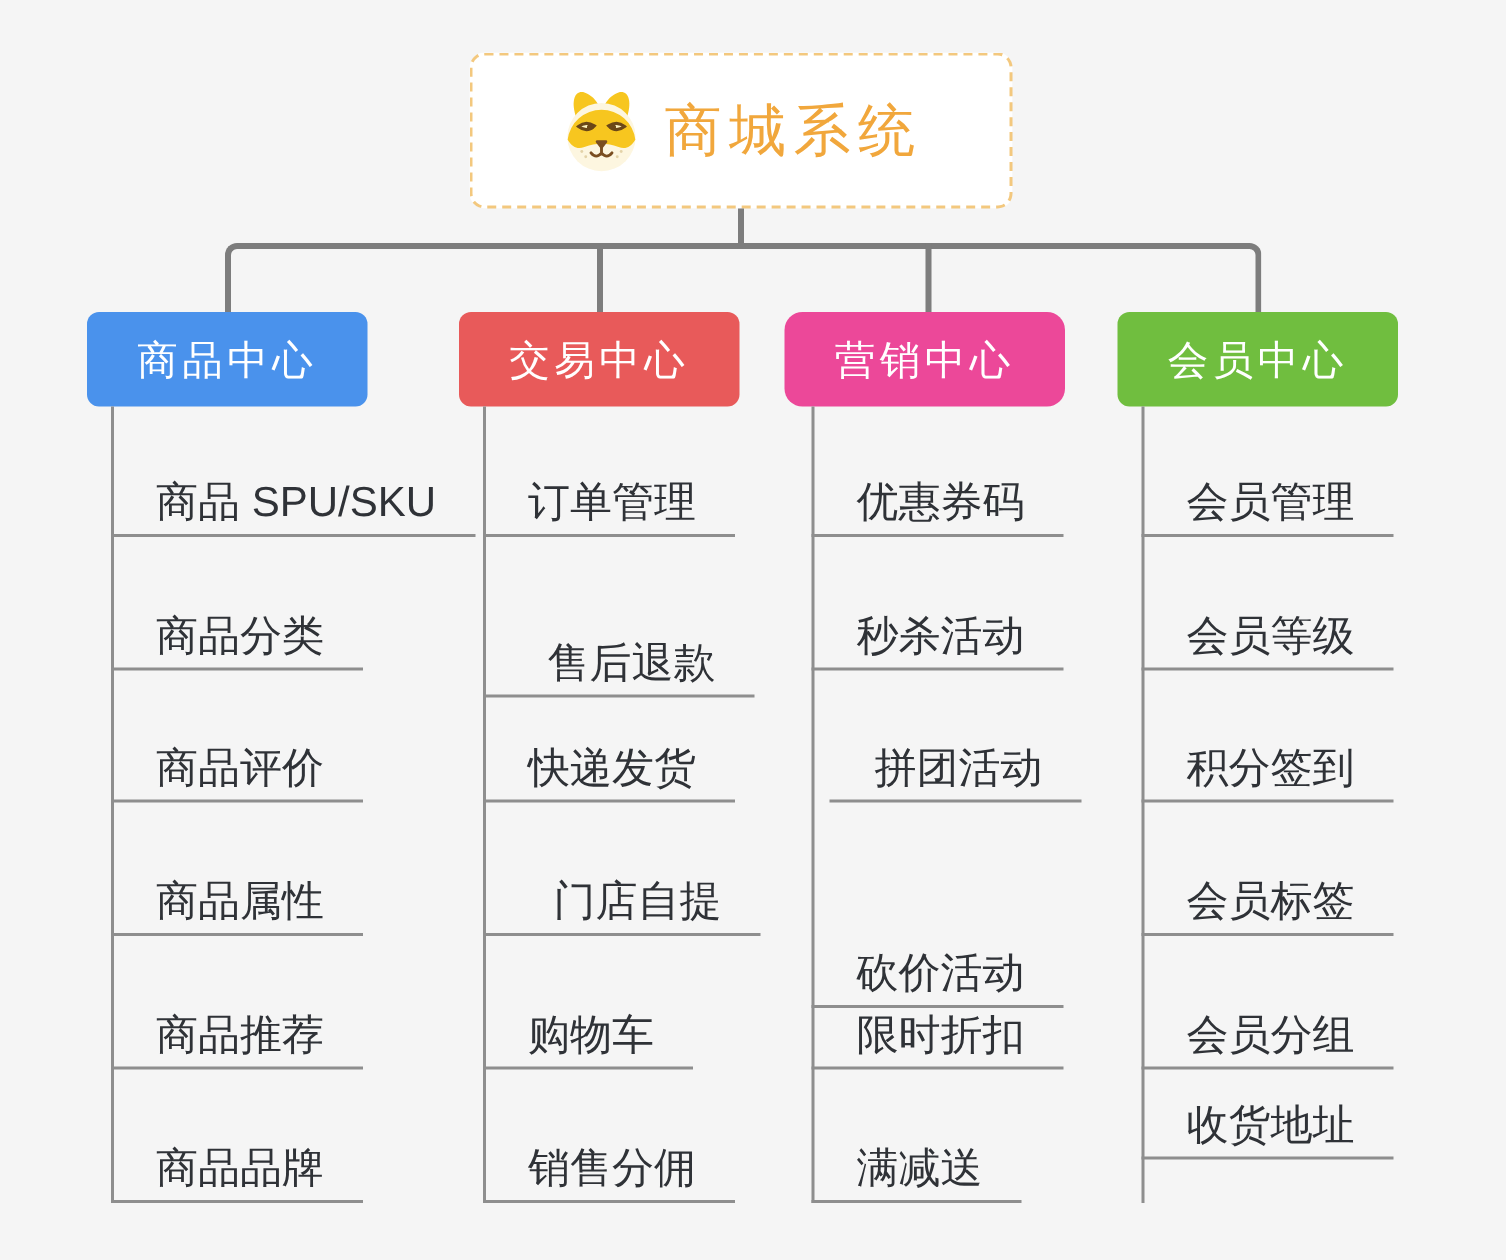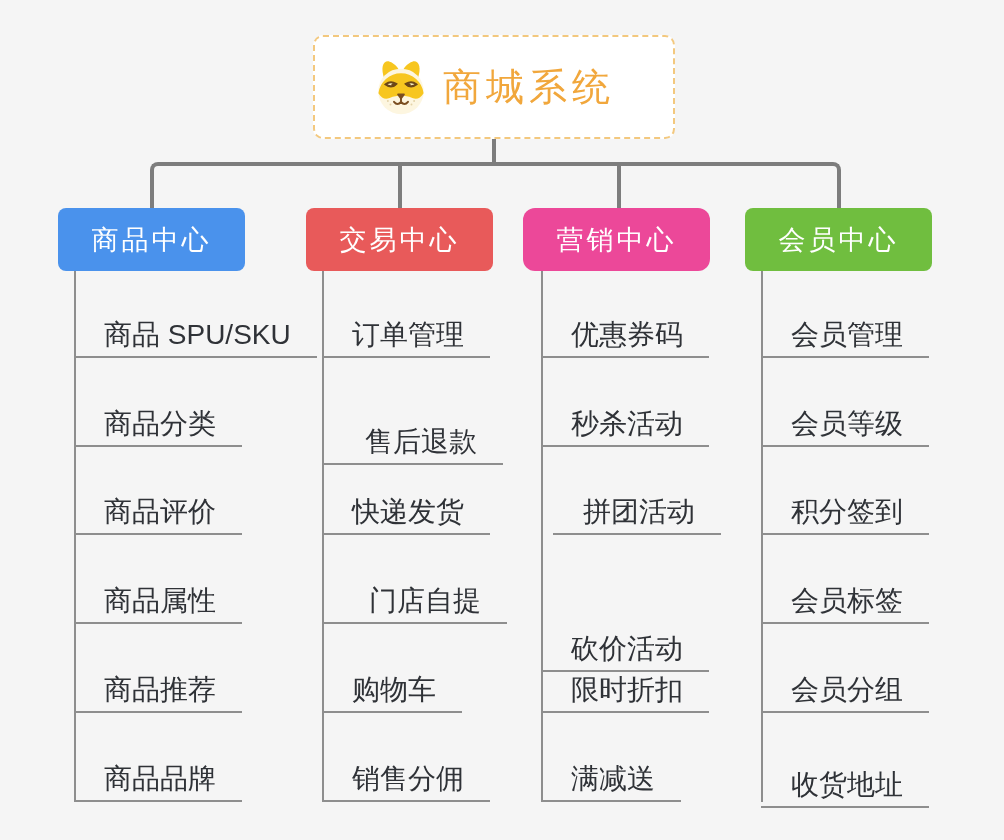--- a/index.html
+++ b/index.html
@@ -148,16 +148,16 @@
       <div class="leaf-item" style="left: 541px; top: 582px; margin-top: 48px;">砍价活动</div>
       <div class="leaf-item" style="left: 541px; top: 671px;">限时折扣</div>
       <div class="leaf-item" style="left: 541px; top: 760px;">满减送</div>
       <div class="branch-node" style="left: 745px; background: rgb(112, 190, 63);">会员中心</div>
       <div class="leaf-vline" style="left: 761px; top: 271px; height: 531px;"></div>
       <div class="leaf-item" style="left: 761px; top: 316px;">会员管理</div>
       <div class="leaf-item" style="left: 761px; top: 405px;">会员等级</div>
       <div class="leaf-item" style="left: 761px; top: 493px;">积分签到</div>
       <div class="leaf-item" style="left: 761px; top: 582px;">会员标签</div>
       <div class="leaf-item" style="left: 761px; top: 671px;">会员分组</div>
-      <div class="leaf-item" style="left: 761px; top: 766px; text-align: center;">收货地址</div>
+      <div class="leaf-item" style="left: 761px; top: 731px; text-align: center;">收货地址</div>
     </div>
 
 </div>
 
 </body></html>

